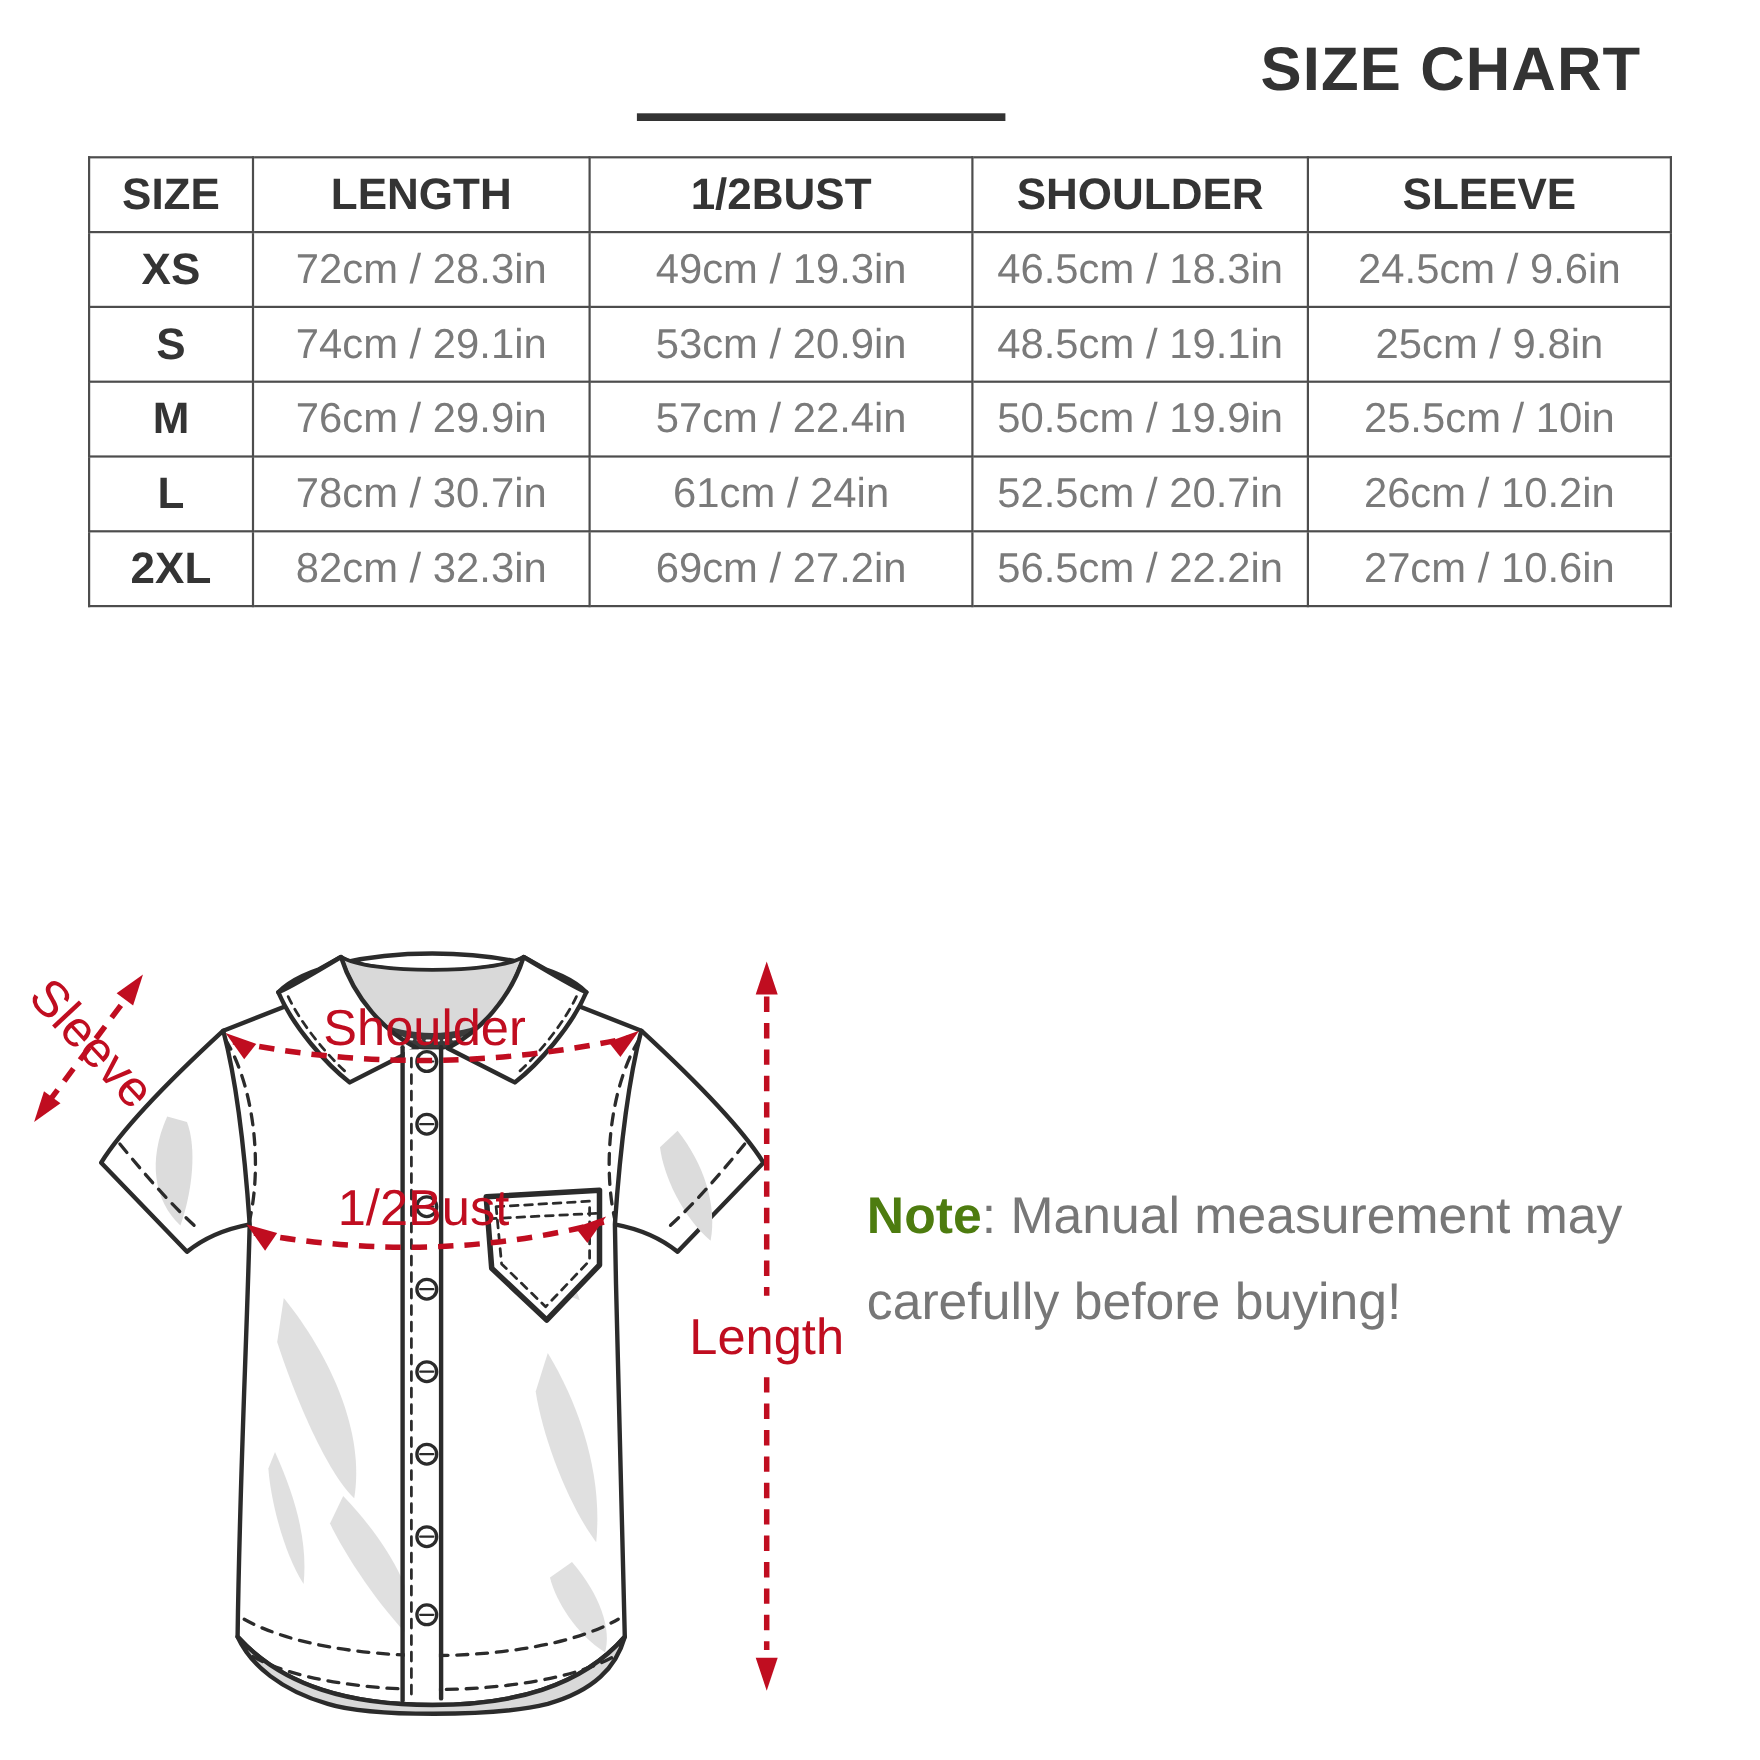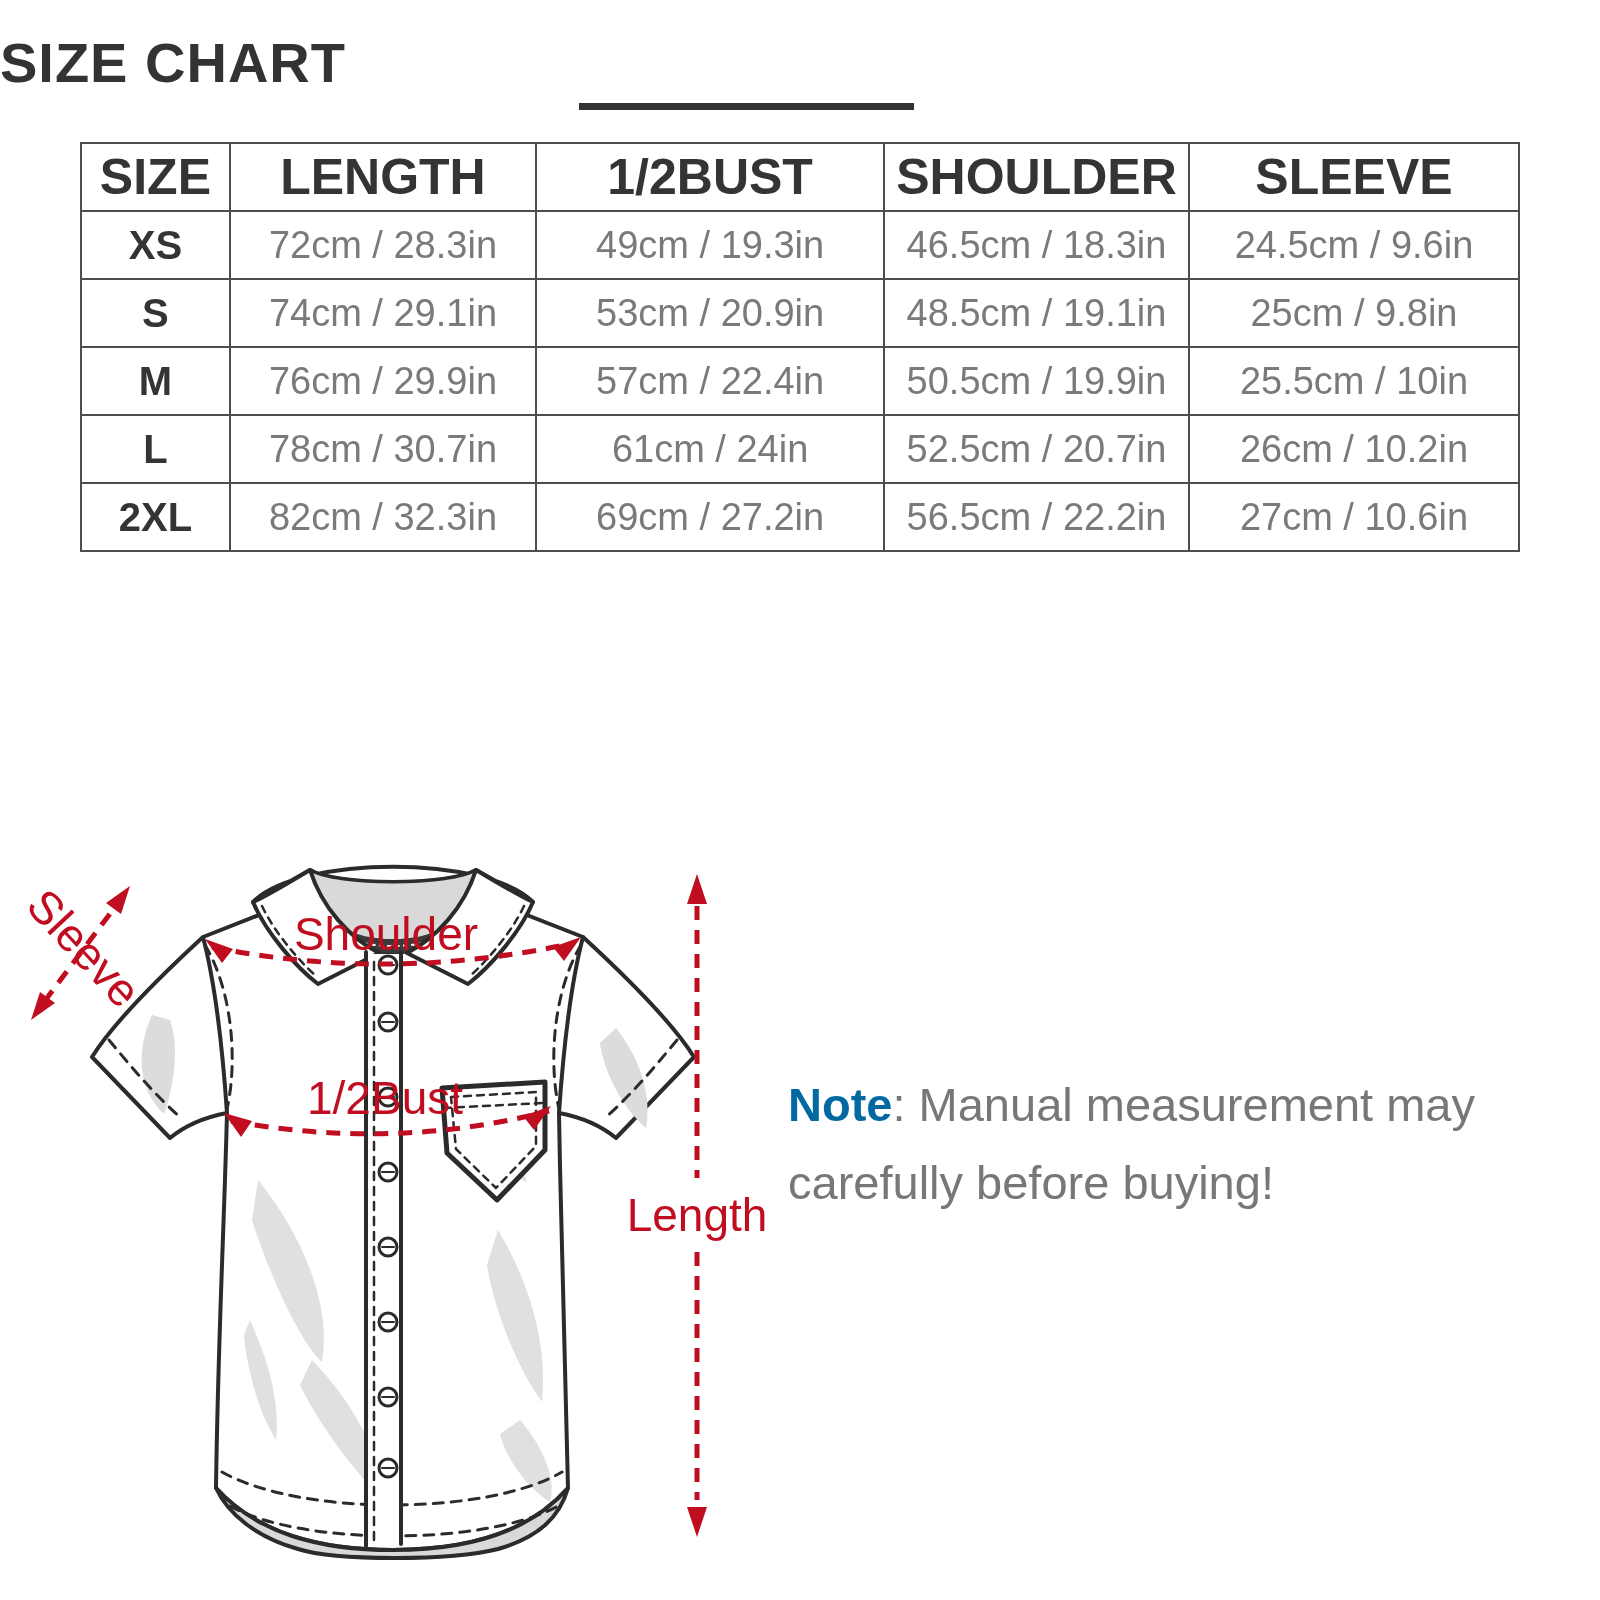--- a/index.html
+++ b/index.html
@@ -1,39 +1,39 @@
 <!DOCTYPE html>
 <html><head>
 <meta charset="utf-8">
 <style>
   html,body{margin:0;padding:0;}
   body{
     width:1600px;height:1600px;background:#ffffff;position:relative;
     font-family:"Liberation Sans", sans-serif;overflow:hidden;
   }
-  .title-wrap{position:absolute;top:30px;left:0;width:1492px;text-align:left;}
+  .title-wrap{position:absolute;top:30px;left:0;width:1492px;text-align:right;}
   .title{font-size:56px;font-weight:bold;color:#333333;letter-spacing:1px;display:inline-block;}
   .title-underline{width:335px;height:7px;background:#333333;margin:8px auto 0 auto;}
 
   .size-table-wrap{position:absolute;left:80px;top:142px;width:1440px;}
   table.size-table{border-collapse:collapse;table-layout:fixed;width:100%;}
   .size-table td,.size-table th{
     border:2px solid #4d4d4d;height:66px;text-align:center;vertical-align:middle;
     font-size:38px;color:#7a7a7a;font-weight:normal;padding:0;white-space:nowrap;
   }
-  .size-table th{font-size:50px;font-weight:bold;color:#343434;}
+  .size-table th{font-size:40px;font-weight:bold;color:#343434;}
   .size-table td.size-col{font-size:40px;font-weight:bold;color:#343434;}
 
   .diagram{position:absolute;left:0;top:800px;width:800px;height:800px;}
 
   .note{
     position:absolute;left:788px;top:1066px;width:720px;
     font-size:47px;line-height:78px;color:#777777;
   }
-  .note b{color:#0369a1;}
+  .note b{color:#4d7c0f;}
 </style>
 </head>
 <body>
 
 <div class="title-wrap">
   <div class="title">SIZE CHART</div>
   <div class="title-underline"></div>
 </div>
 
 <div class="size-table-wrap">

